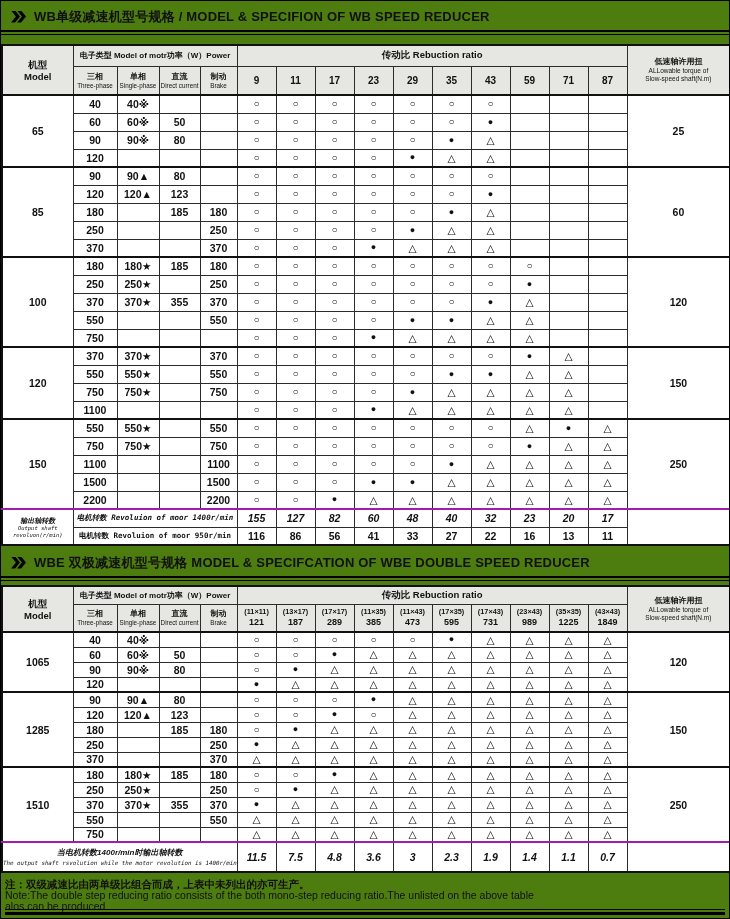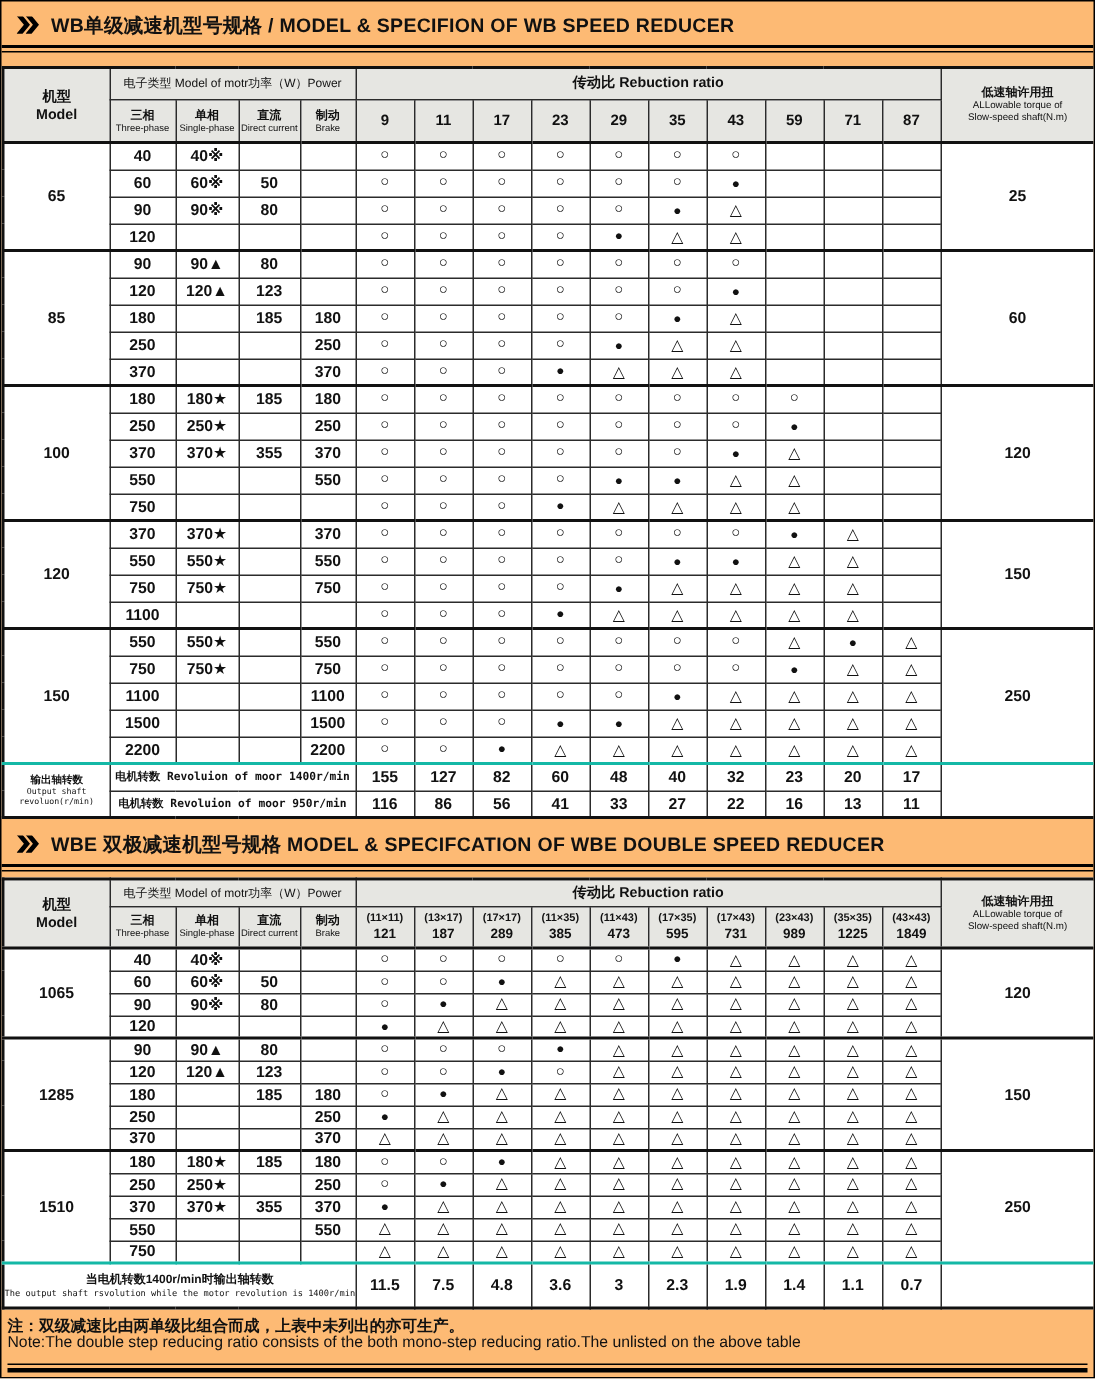--- a/index.html
+++ b/index.html
@@ -1,42 +1,42 @@
 <!DOCTYPE html>
 <html><head>
 <meta charset="utf-8">
 <style>
   html,body{margin:0;padding:0;background:#ffffff;}
   body{width:730px;font-family:"Liberation Sans","DejaVu Sans",sans-serif;color:#111;}
-  .page{position:relative;width:730px;height:919px;box-sizing:border-box;border:1px solid #000;background:#fdba74;overflow:hidden;}
+  .page{position:relative;width:730px;height:919px;box-sizing:border-box;border:1px solid #000;background:#4d7c0f;overflow:hidden;}
 
   .title-row{display:flex;align-items:center;gap:7px;margin:7px 0 5px 10px;height:17px;}
   .title-icon{position:relative;display:inline-block;width:16px;height:12px;flex:0 0 16px;}
   .title-icon .chev{position:absolute;top:0;width:9px;height:12px;background:#000;
     clip-path:polygon(0 0,45% 0,100% 50%,45% 100%,0 100%,55% 50%);}
   .title-icon .c1{left:0;}
   .title-icon .c2{left:6px;}
   .title-text{font-size:13px;font-weight:bold;letter-spacing:0.2px;white-space:nowrap;}
 
   .rule-double{margin:0;border-top:2px solid #000;border-bottom:1px solid #000;height:2px;}
 
   table.spec{border-collapse:collapse;table-layout:fixed;width:728px;border:2px solid #111;background:#fff;}
   table.spec td{border:1px solid #2b2b2b;padding:0;text-align:center;vertical-align:middle;overflow:hidden;}
   td.hd{background:#e6e6e2;}
   tr.sec-first td{border-top:2px solid #111;}
-  tr.ft-first td{border-top:2px solid #14b8a6;}
+  tr.ft-first td{border-top:2px solid #a21caf;font-style:italic;}
 
   table.t1 tr.hdr1{height:21px;} table.t1 tr.hdr2{height:29px;}
   table.t1 tr.data{height:18px;} table.t1 tr.ft{height:18px;}
   table.t2 tr.hdr1{height:18px;} table.t2 tr.hdr2{height:28px;}
   table.t2 tr.data{height:15px;} table.t2 tr.ft{height:30px;}
 
   .mh-zh{font-size:9.5px;font-weight:bold;line-height:12px;}
   .mh-en{font-size:9.5px;font-weight:bold;line-height:11px;}
-  .grp{font-size:8px;font-weight:normal;white-space:nowrap;}
+  .grp{font-size:8px;font-weight:bold;white-space:nowrap;}
   .grp-ratio{font-size:9.5px;font-weight:bold;}
   .sub-zh{font-size:8px;font-weight:bold;line-height:11px;}
   .sub-en{font-size:6.3px;line-height:8px;white-space:nowrap;}
   .tq1{font-size:8px;font-weight:bold;line-height:10px;}
   .tq2{font-size:6.5px;line-height:8px;white-space:nowrap;}
   .rt{font-size:10px;font-weight:bold;}
   .rt-top{font-size:7.3px;font-weight:bold;line-height:10px;white-space:nowrap;}
   .rt-bot{font-size:9px;font-weight:bold;line-height:11px;}
   td.num{font-size:10.5px;font-weight:bold;}
   td.modelv{font-size:10.5px;font-weight:bold;}
@@ -894,20 +894,21 @@
             <td class="num">0.7</td>
             <td></td>
           </tr>
         </tbody>
       </table>
     </div>
 
   <div class="notes">
     <div class="note-zh">注：双级减速比由两单级比组合而成，上表中未列出的亦可生产。</div>
     <div class="note-en">Note:The double step reducing ratio consists of the both mono-step reducing ratio.The unlisted on the above table</div>
+    <div class="note-en">alos can be produced</div>
   </div>
 
   <div class="bottom-rule">
     <div class="thin"></div>
       <div class="thick"></div>
   </div>
 
 </div>
 
 </body></html>

